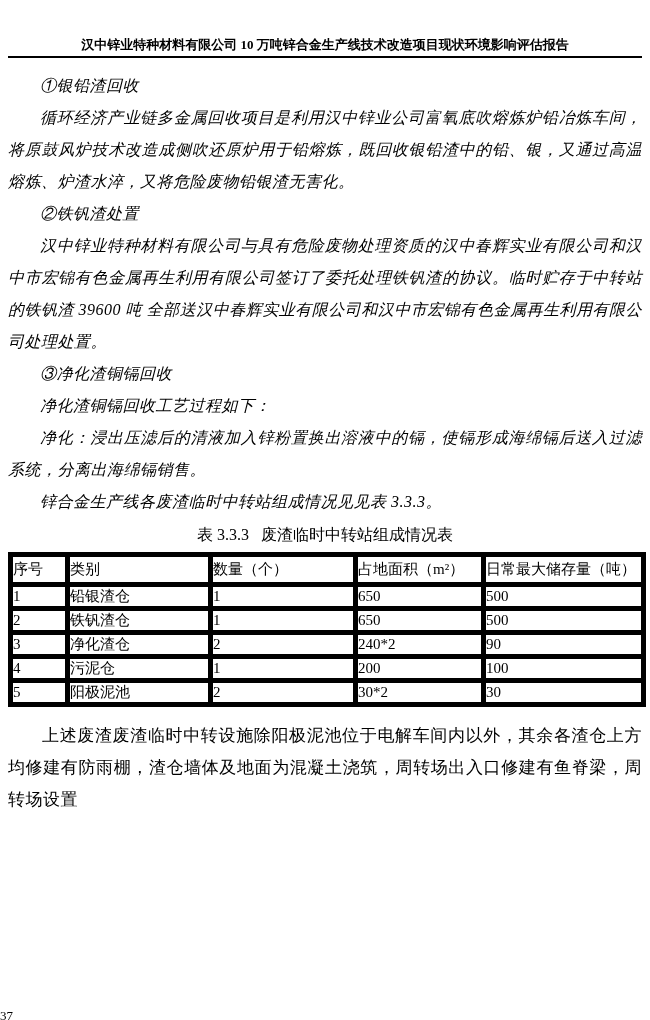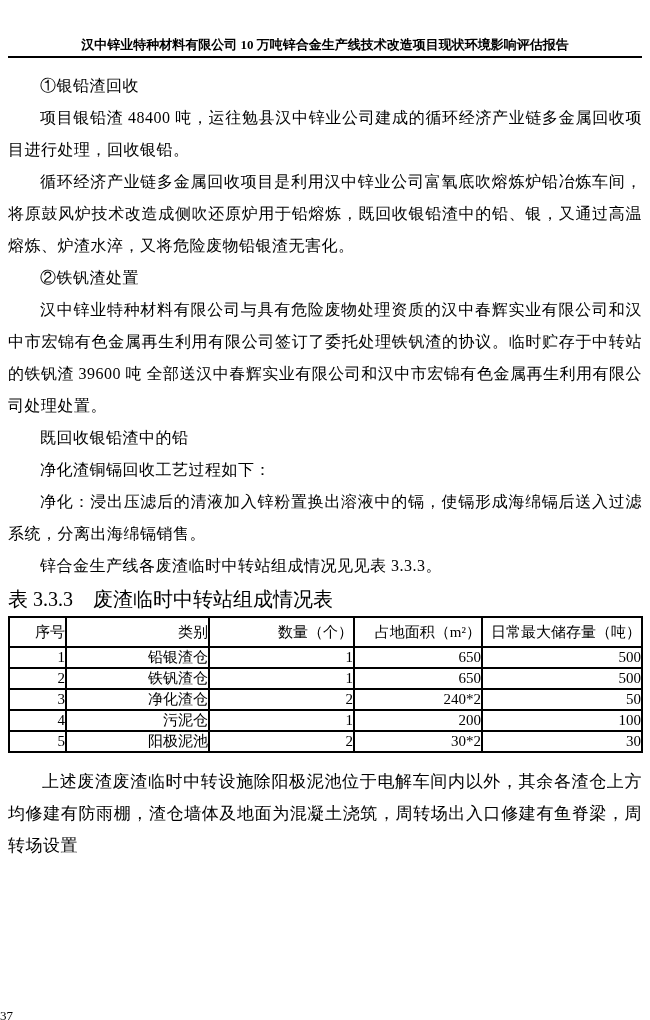--- a/index.html
+++ b/index.html
@@ -26,42 +26,44 @@
   .header-rule {
     border-bottom: 2px solid #000;
     margin-top: 3px;
   }
   .content {
     margin-top: 12px;
     font-size: 16px;
     line-height: 32px;
     text-align: justify;
     text-justify: inter-ideograph;
+    font-style: italic;
   }
   p.para {
     margin: 0;
     text-indent: 2em;
     letter-spacing: 0.5px;
   }
   .table-caption {
     display: flex;
-    gap: 20px;
-    font-size: 20px;
+    justify-content: center;
+    gap: 12px;
+    font-size: 16px;
     line-height: 34px;
     text-align: center;
   }
   table.data-table {
     width: 100%;
     border-collapse: collapse;
     border: 1.5px solid #000;
     table-layout: fixed;
   }
   table.data-table th, table.data-table td {
-    border: 2px solid #000000;
-    text-align: right;
+    border: 5px solid #000000;
+    text-align: left;
     vertical-align: middle;
     font-weight: normal;
     padding: 0;
     font-size: 15px;
     overflow: hidden;
     white-space: nowrap;
   }
   table.data-table thead tr { height: 30px; }
   table.data-table tbody tr { height: 21px; }
   p.closing {
@@ -82,25 +84,24 @@
 </head>
 <body>
 
 <div class="page">
 
   <div class="doc-header">汉中锌业特种材料有限公司 10 万吨锌合金生产线技术改造项目现状环境影响评估报告</div>
   <div class="header-rule"></div>
 
   <div class="content">
     <p class="para">①银铅渣回收</p>
-    <p class="para">项目银铅渣 48400 吨，运往勉县汉中锌业公司建成的循环经济产业链多金属回收项目进行处理，回收银铅。</p>
     <p class="para">循环经济产业链多金属回收项目是利用汉中锌业公司富氧底吹熔炼炉铅冶炼车间，将原鼓风炉技术改造成侧吹还原炉用于铅熔炼，既回收银铅渣中的铅、银，又通过高温熔炼、炉渣水淬，又将危险废物铅银渣无害化。</p>
     <p class="para">②铁钒渣处置</p>
     <p class="para">汉中锌业特种材料有限公司与具有危险废物处理资质的汉中春辉实业有限公司和汉中市宏锦有色金属再生利用有限公司签订了委托处理铁钒渣的协议。临时贮存于中转站的铁钒渣 39600 吨 全部送汉中春辉实业有限公司和汉中市宏锦有色金属再生利用有限公司处理处置。</p>
-    <p class="para">既回收银铅渣中的铅</p>
+    <p class="para">③净化渣铜镉回收</p>
     <p class="para">净化渣铜镉回收工艺过程如下：</p>
     <p class="para">净化：浸出压滤后的清液加入锌粉置换出溶液中的镉，使镉形成海绵镉后送入过滤系统，分离出海绵镉销售。</p>
     <p class="para">锌合金生产线各废渣临时中转站组成情况见见表 3.3.3。</p>
   </div>
 
   <div class="table-caption">
     <span>表 3.3.3</span>
     <span>废渣临时中转站组成情况表</span>
   </div>
 
@@ -134,21 +135,21 @@
         <td>铁钒渣仓</td>
         <td>1</td>
         <td>650</td>
         <td>500</td>
       </tr>
       <tr>
         <td>3</td>
         <td>净化渣仓</td>
         <td>2</td>
         <td>240*2</td>
-        <td>50</td>
+        <td>90</td>
       </tr>
       <tr>
         <td>4</td>
         <td>污泥仓</td>
         <td>1</td>
         <td>200</td>
         <td>100</td>
       </tr>
       <tr>
         <td>5</td>

